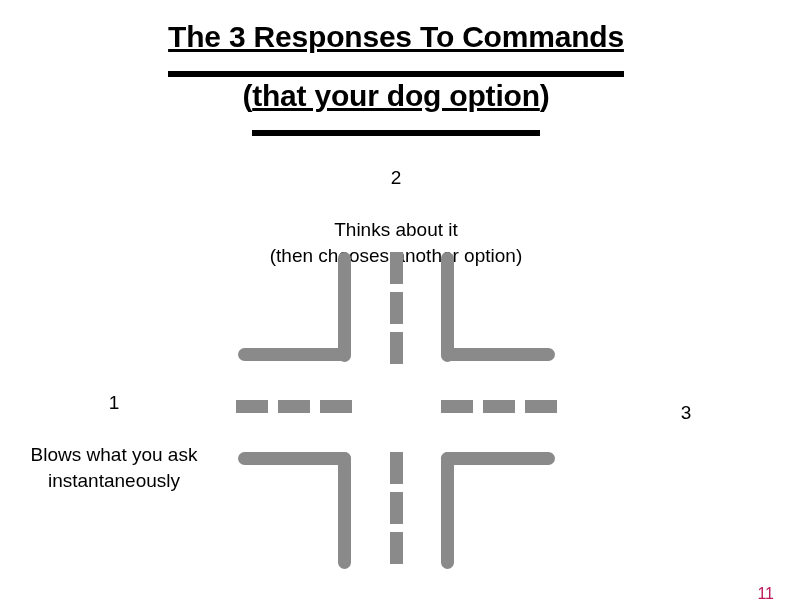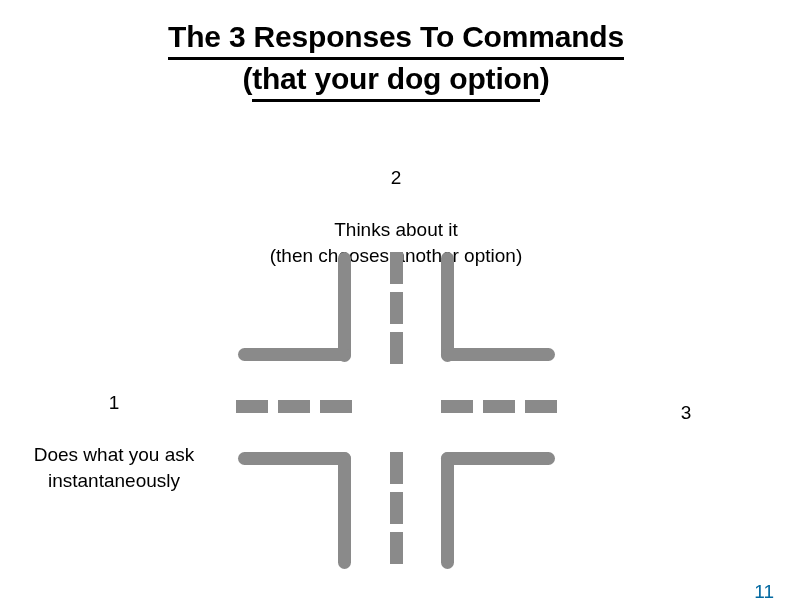--- a/index.html
+++ b/index.html
@@ -20,23 +20,24 @@
     text-align:center;
     font-weight:bold;
     font-size:30px;
     line-height:38px;
     letter-spacing:-0.2px;
     font-stretch:condensed;
     color:#000;
   }
   .title .tline{display:block;}
   .title .u{
-    border-bottom:3px solid #000000;
-    padding-bottom:1px;
+    border-bottom:6px solid #000000;
+    padding-bottom:15px;
     display:inline-block;
+    text-decoration:underline;
   }
   .title .paren{display:inline-block;}
 
   
   .label{
     position:absolute;
     font-size:19px;
     line-height:26px;
     color:#000;
     text-align:center;
@@ -64,43 +65,43 @@
   
   .dash{
     position:absolute;
     background:#8a8a8a;
   }
 
   
   .page-number{
     position:absolute;
     right:18px;bottom:8px;
-    font-size:19px;
-    color:#0369a1;
+    font-size:16px;
+    color:#be185d;
   }
 </style>
 </head>
 <body>
 
 <div class="slide">
 
   <div class="title">
     <span class="tline"><span class="u">The 3 Responses To Commands </span></span>
     <span class="tline"><span class="paren">(</span><span class="u">that your dog option</span><span class="paren">)</span></span>
   </div>
 
   <div class="label" id="label-top">
     <span class="num">2</span>
     <span class="txt">Thinks about it
 (then chooses another option)</span>
   </div>
 
   <div class="label" id="label-left">
     <span class="num">1</span>
-    <span class="txt">Does what you ask
+    <span class="txt">Blows what you ask
 instantaneously</span>
   </div>
 
   <div class="label" id="label-right">
     <span class="num">3</span>
   </div>
 
   <div class="intersection">
 
     <div class="road round" style="left: 108px; top: 7px; width: 13px; height: 110px; background: rgb(138, 138, 138);"></div>

